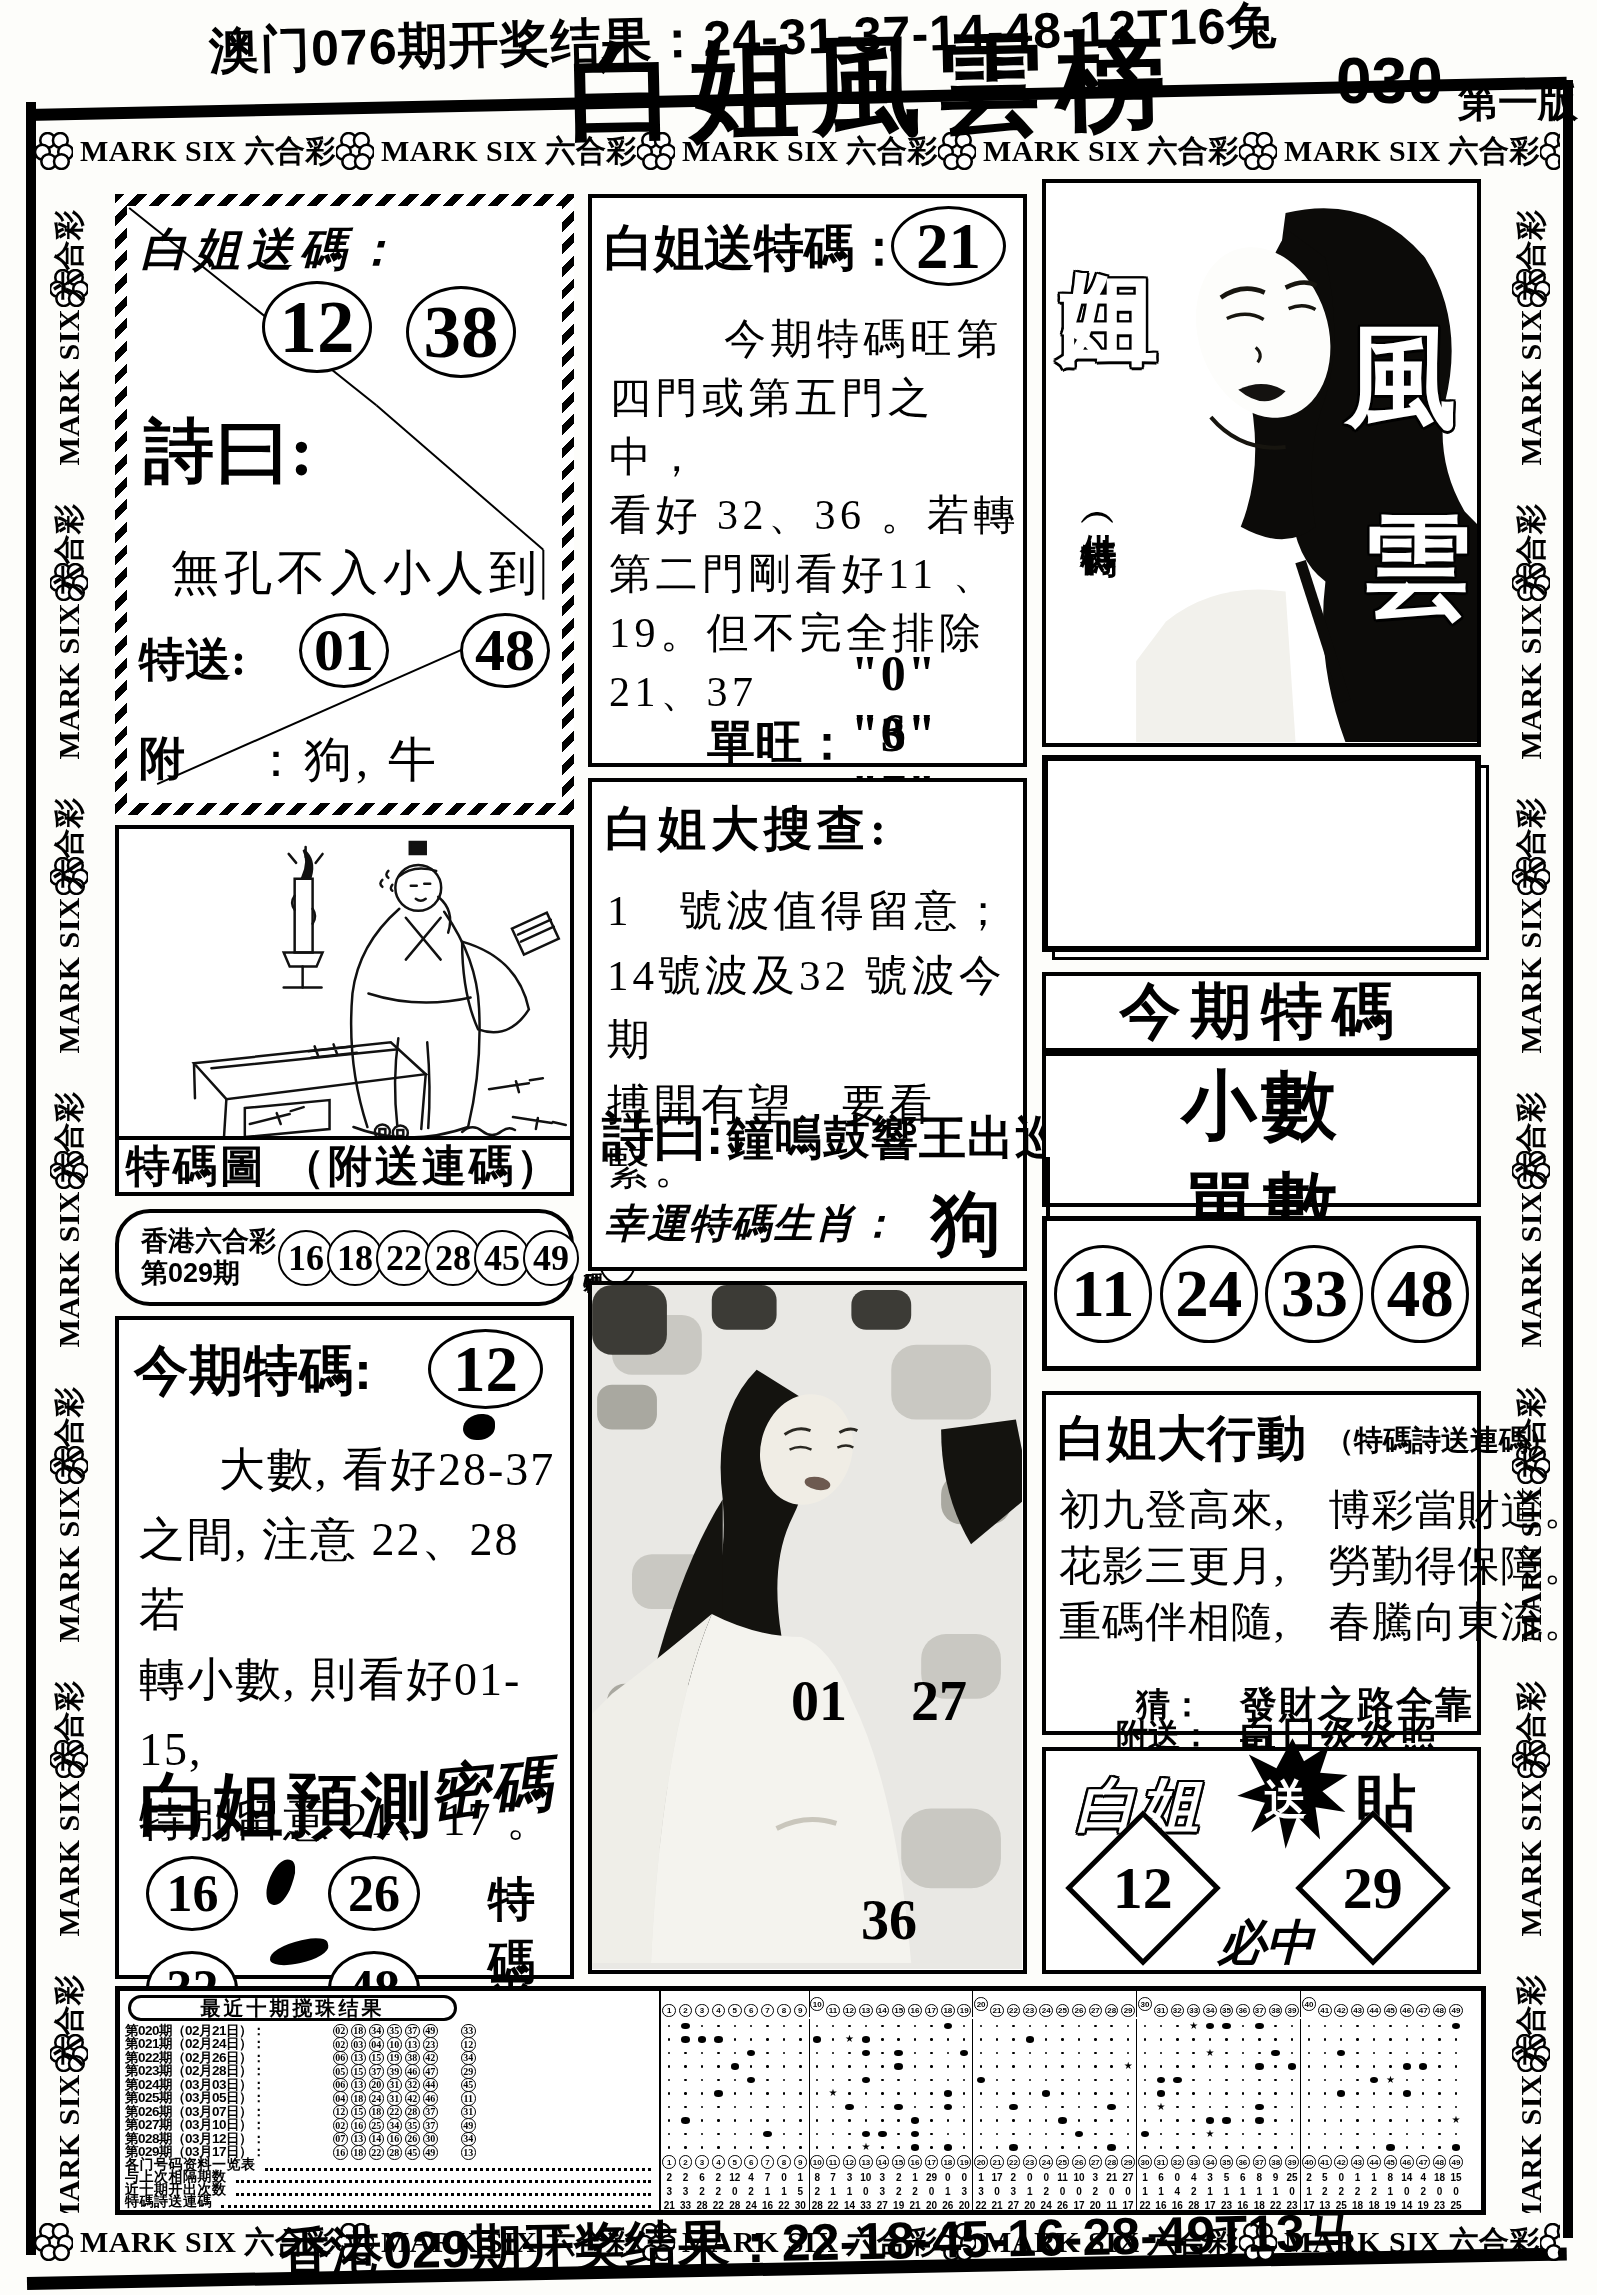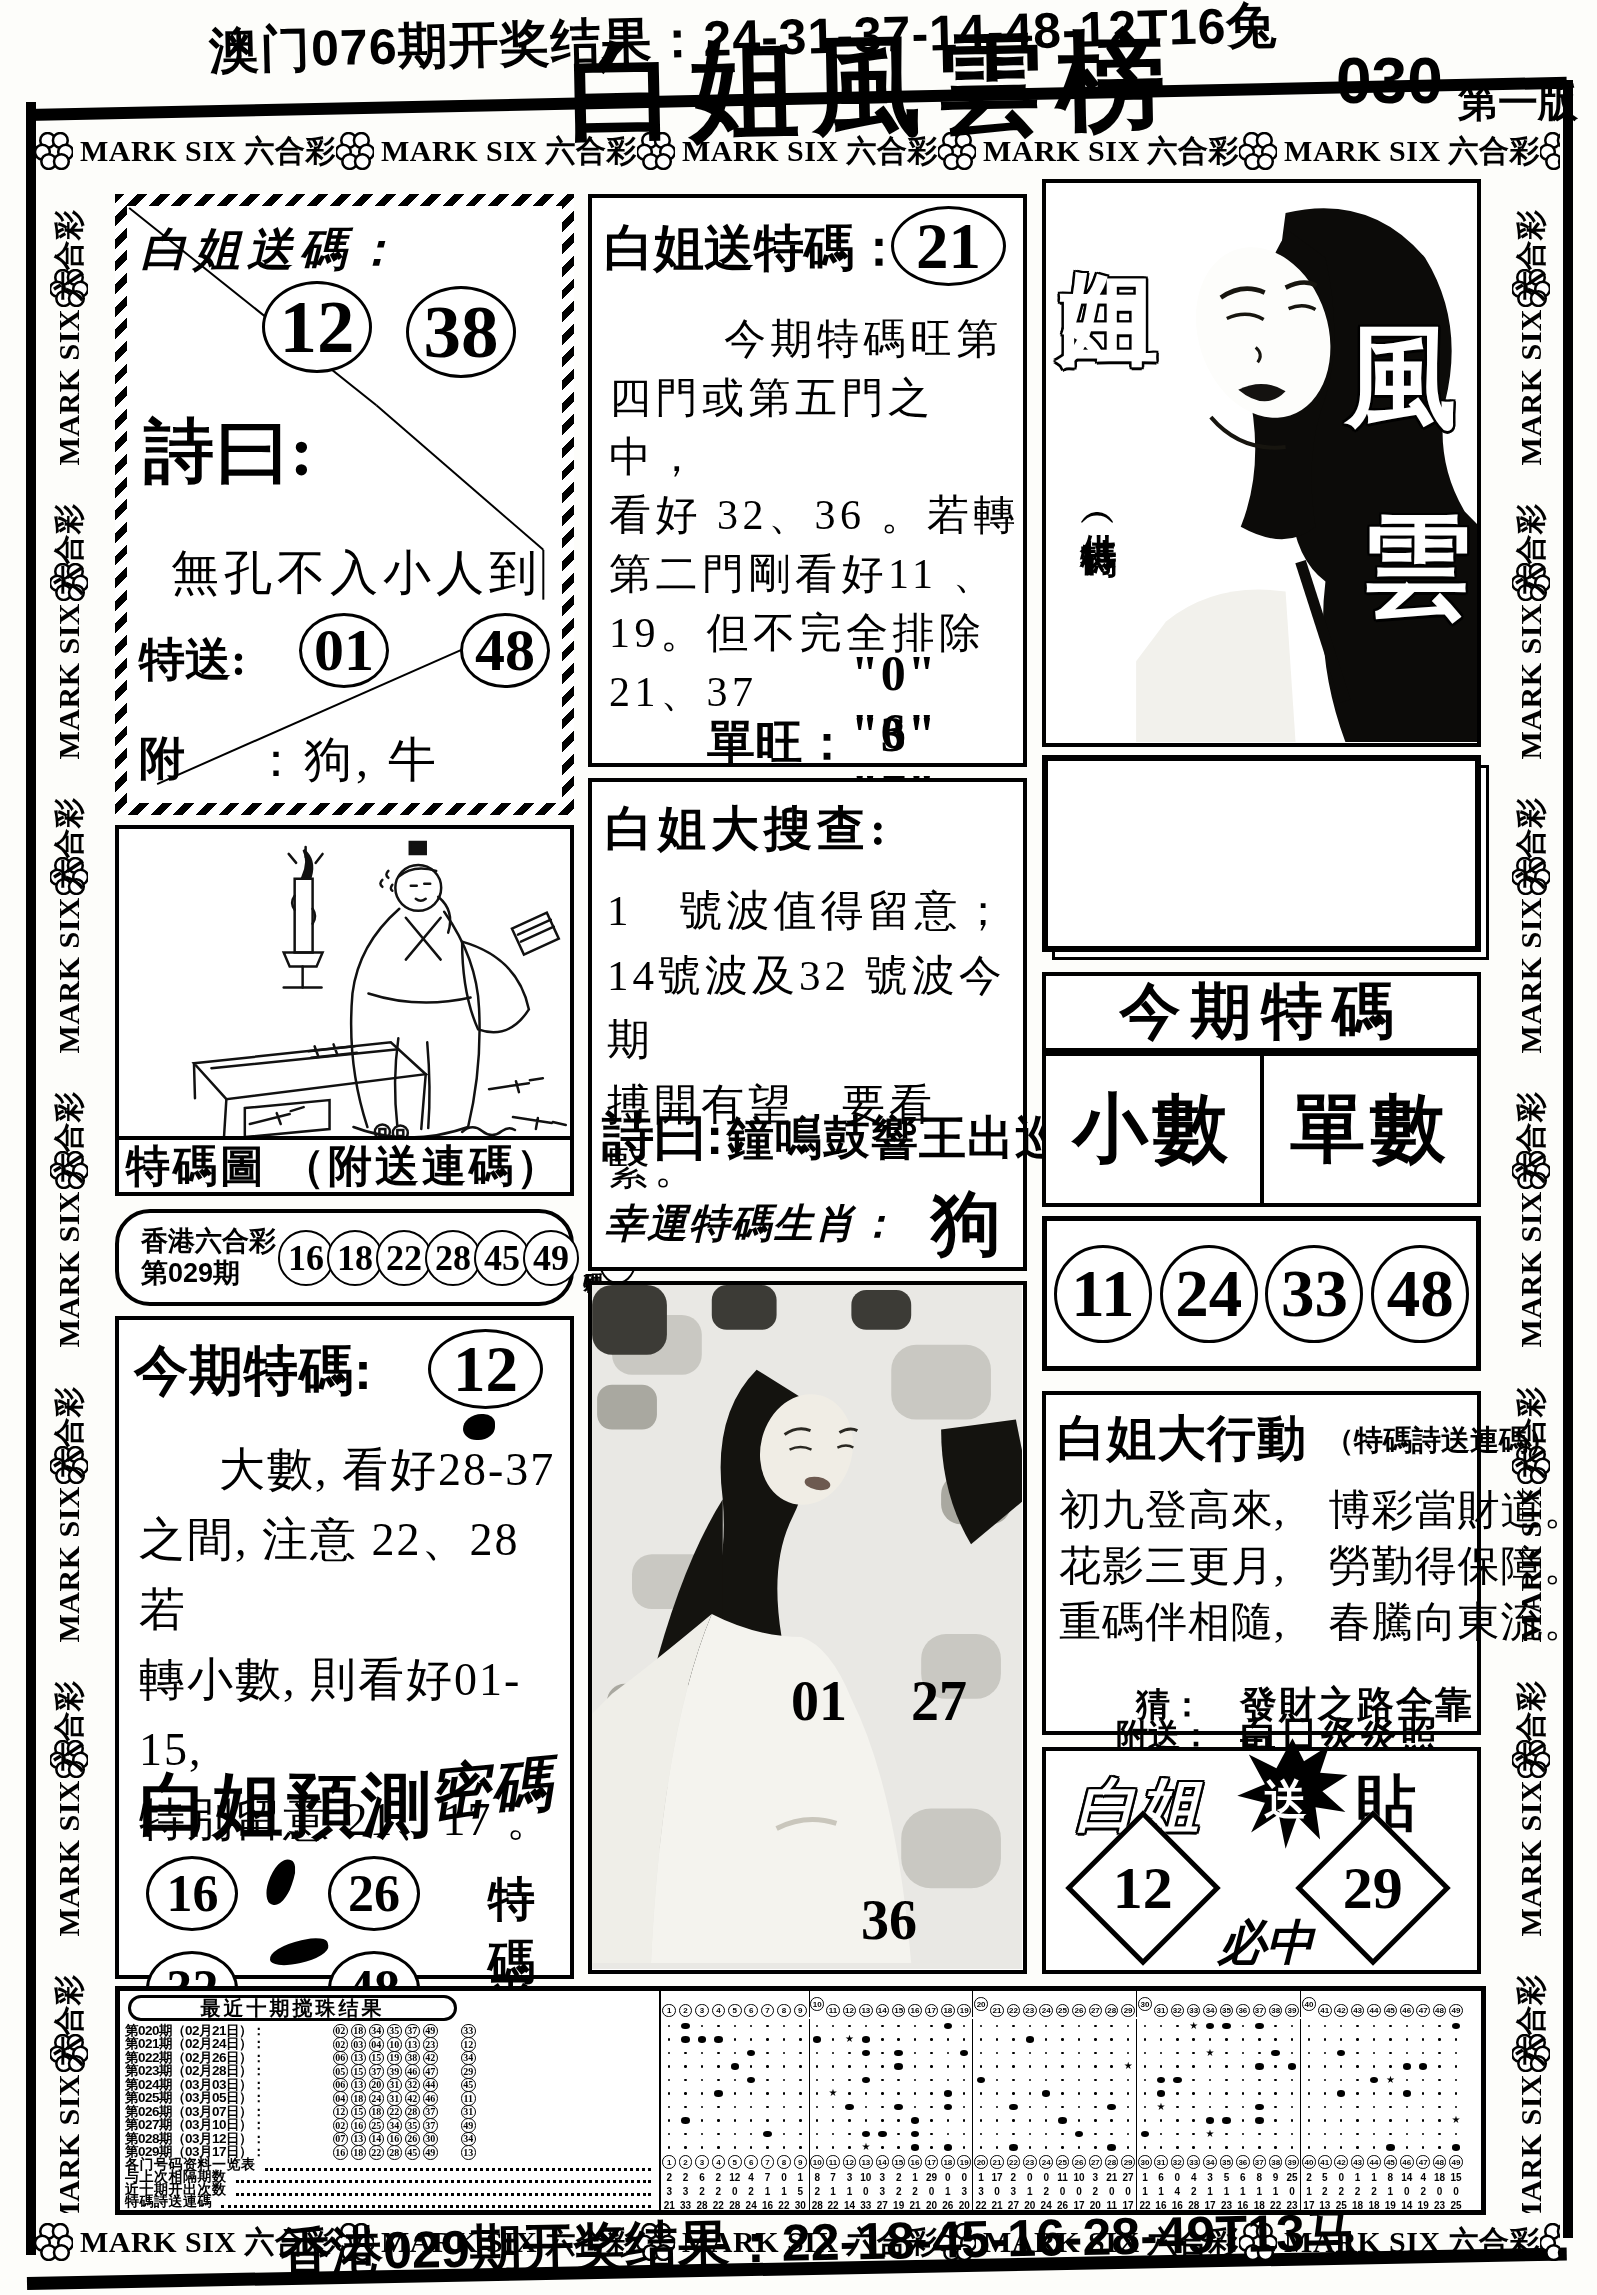--- a/index.html
+++ b/index.html
@@ -91,21 +91,21 @@
   #boxG .n3{position:absolute;left:269px;top:603px;font-size:56px;font-weight:900;}
   
   #boxH{left:1042px;top:179px;width:439px;height:568px;overflow:hidden;}
   #boxH .t1{position:absolute;left:10px;top:10px;font-size:100px;font-weight:900;line-height:1.05;}
   #boxH .sub{position:absolute;left:27.4px;top:319px;font-size:36px;font-weight:bold;writing-mode:vertical-rl;text-orientation:upright;letter-spacing:4px;}
   #boxH .wind{position:absolute;left:299px;top:120px;font-size:112px;font-weight:900;}
   #boxH .cloud{position:absolute;left:314px;top:309px;font-size:112px;font-weight:900;}
   #boxI{left:1042px;top:755px;width:439px;height:197px;border-width:6px;box-shadow:9px 9px 0 -4px #fff,9px 9px 0 -1px #000;}
   #boxJh{left:1042px;top:972px;width:439px;height:80px;display:flex;align-items:center;justify-content:center;}
   #boxJh .t{font-size:61px;font-weight:900;letter-spacing:10px;}
-  #boxJc{left:1042px;top:1052px;width:439px;height:155px;display:flex;}
+  #boxJc{left:1042px;top:1052px;width:439px;height:155px;display:flex;flex-direction:column;}
   #boxJc .cell{flex:1;display:flex;align-items:center;justify-content:center;font-size:75px;font-weight:900;letter-spacing:5px;}
   #boxJc .cell + .cell{border-left:4px solid #000;}
   #boxJn{left:1042px;top:1216px;width:439px;height:155px;border-width:5.5px;display:flex;align-items:center;justify-content:space-around;padding:0 3px;}
   #boxJn .cnum{width:98px;height:98px;font-size:67px;}
   #boxK{left:1042px;top:1391px;width:439px;height:344px;}
   #boxK .hdr{position:absolute;left:11px;top:11px;font-size:49px;font-weight:900;letter-spacing:1px;}
   #boxK .hsub{position:absolute;left:279px;top:26px;font-size:29px;font-weight:bold;white-space:nowrap;}
   #boxK .para{position:absolute;left:13px;top:75px;font-size:42px;line-height:1.33;letter-spacing:1px;white-space:nowrap;margin-top:13px;}
   #boxK .gl{position:absolute;left:90px;top:287px;font-size:34px;font-weight:bold;}
   #boxK .gv{position:absolute;left:194px;top:285px;font-size:37px;font-weight:bold;letter-spacing:2px;}

